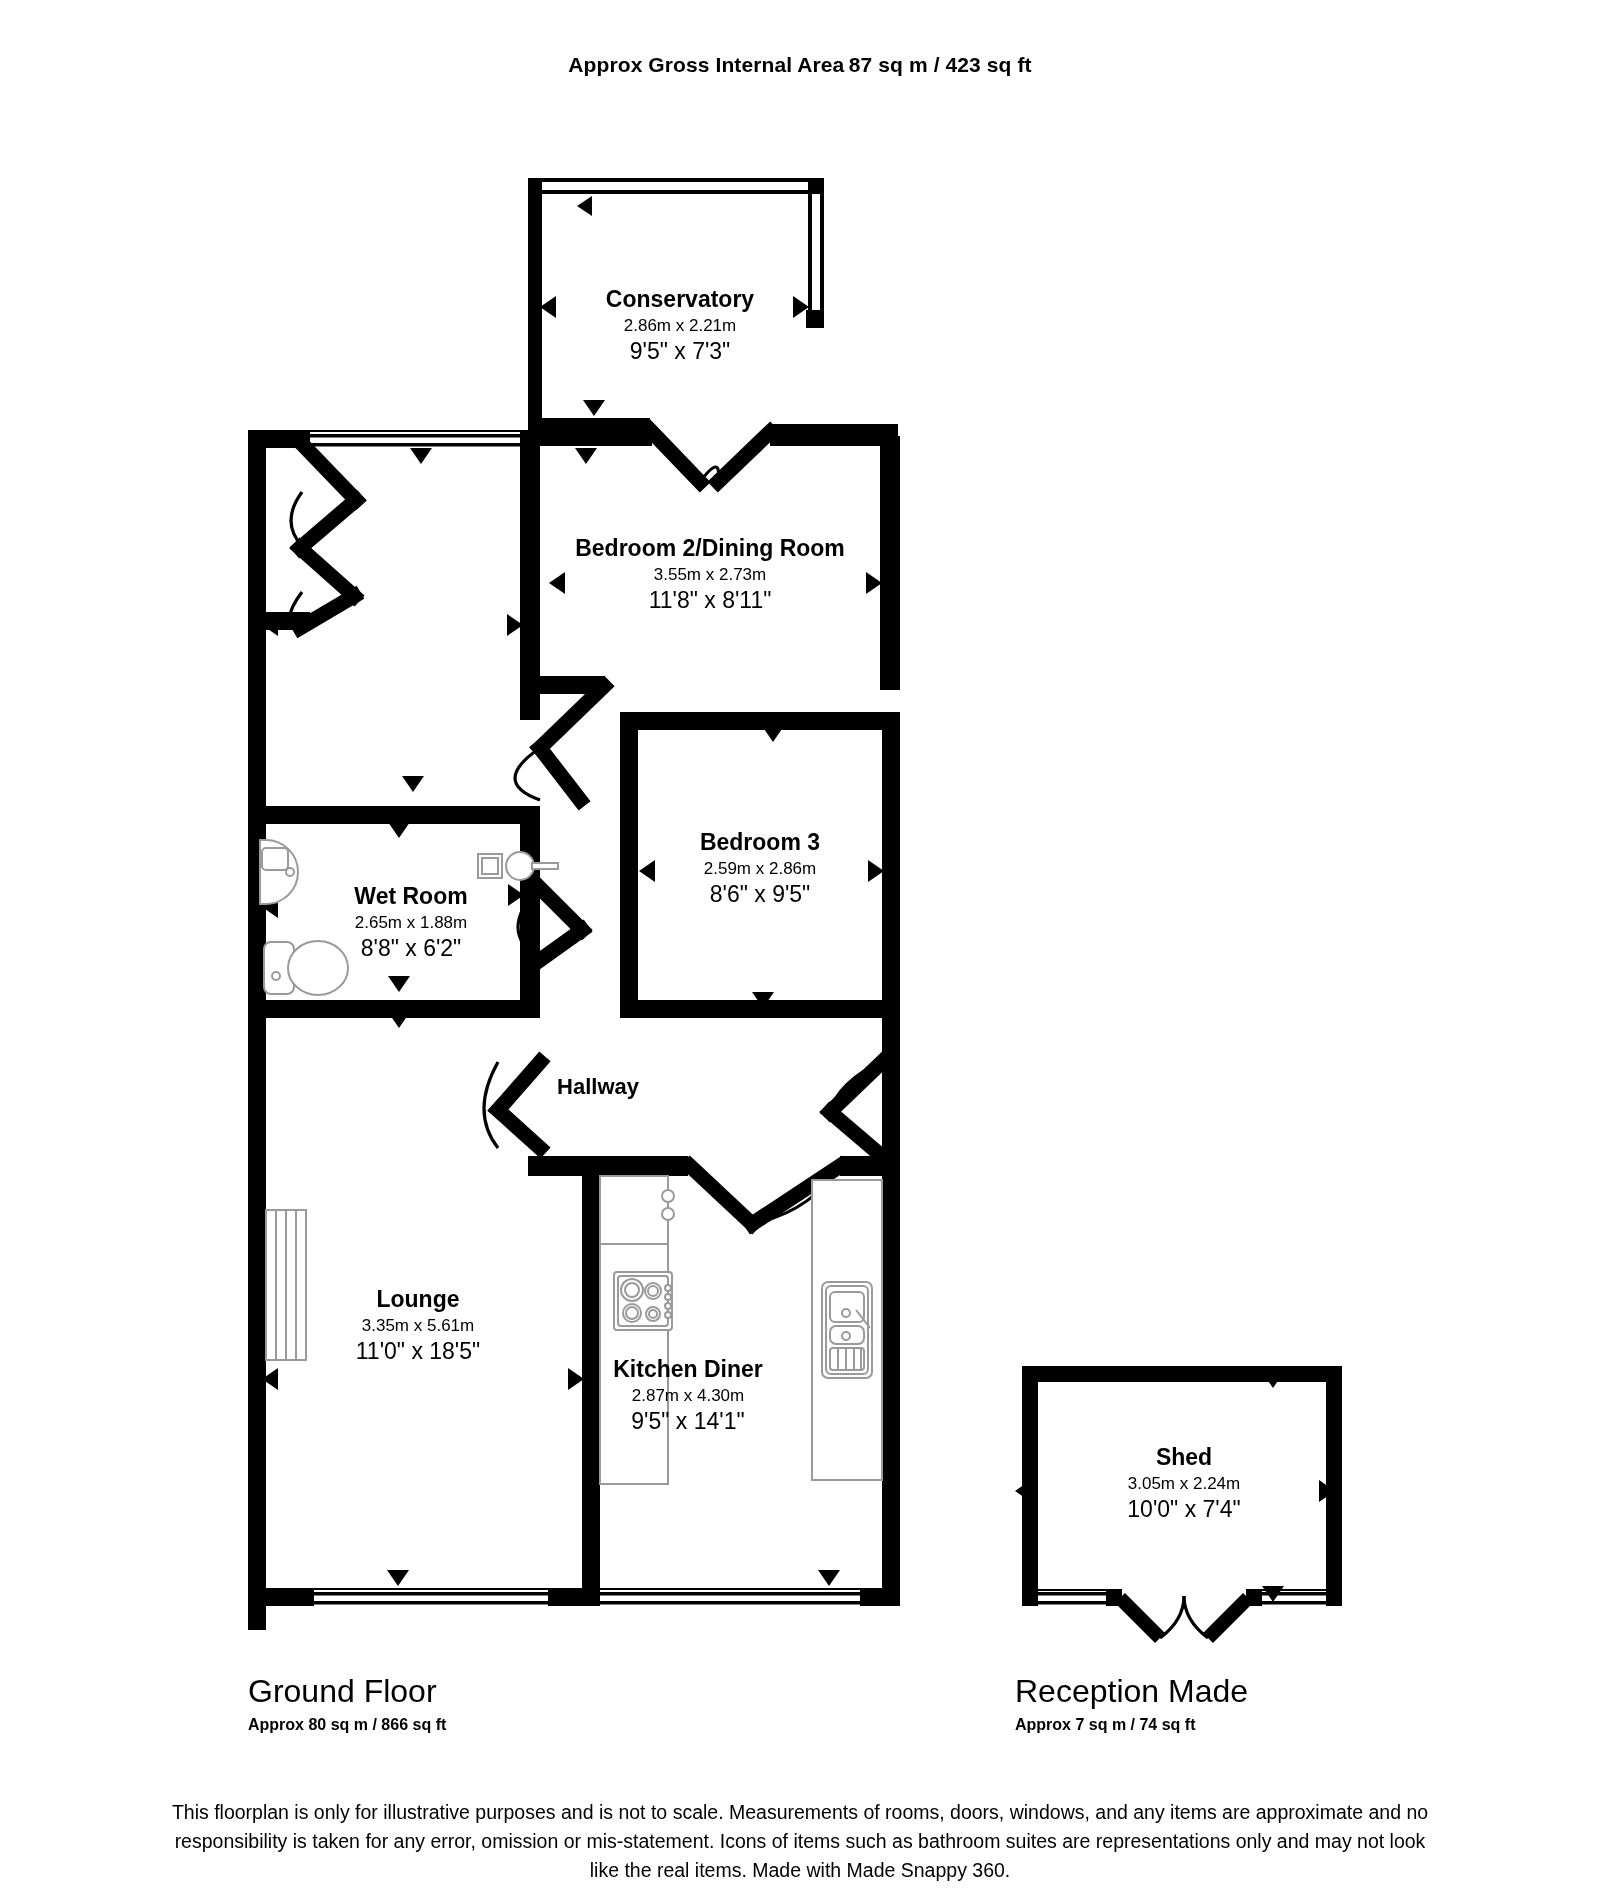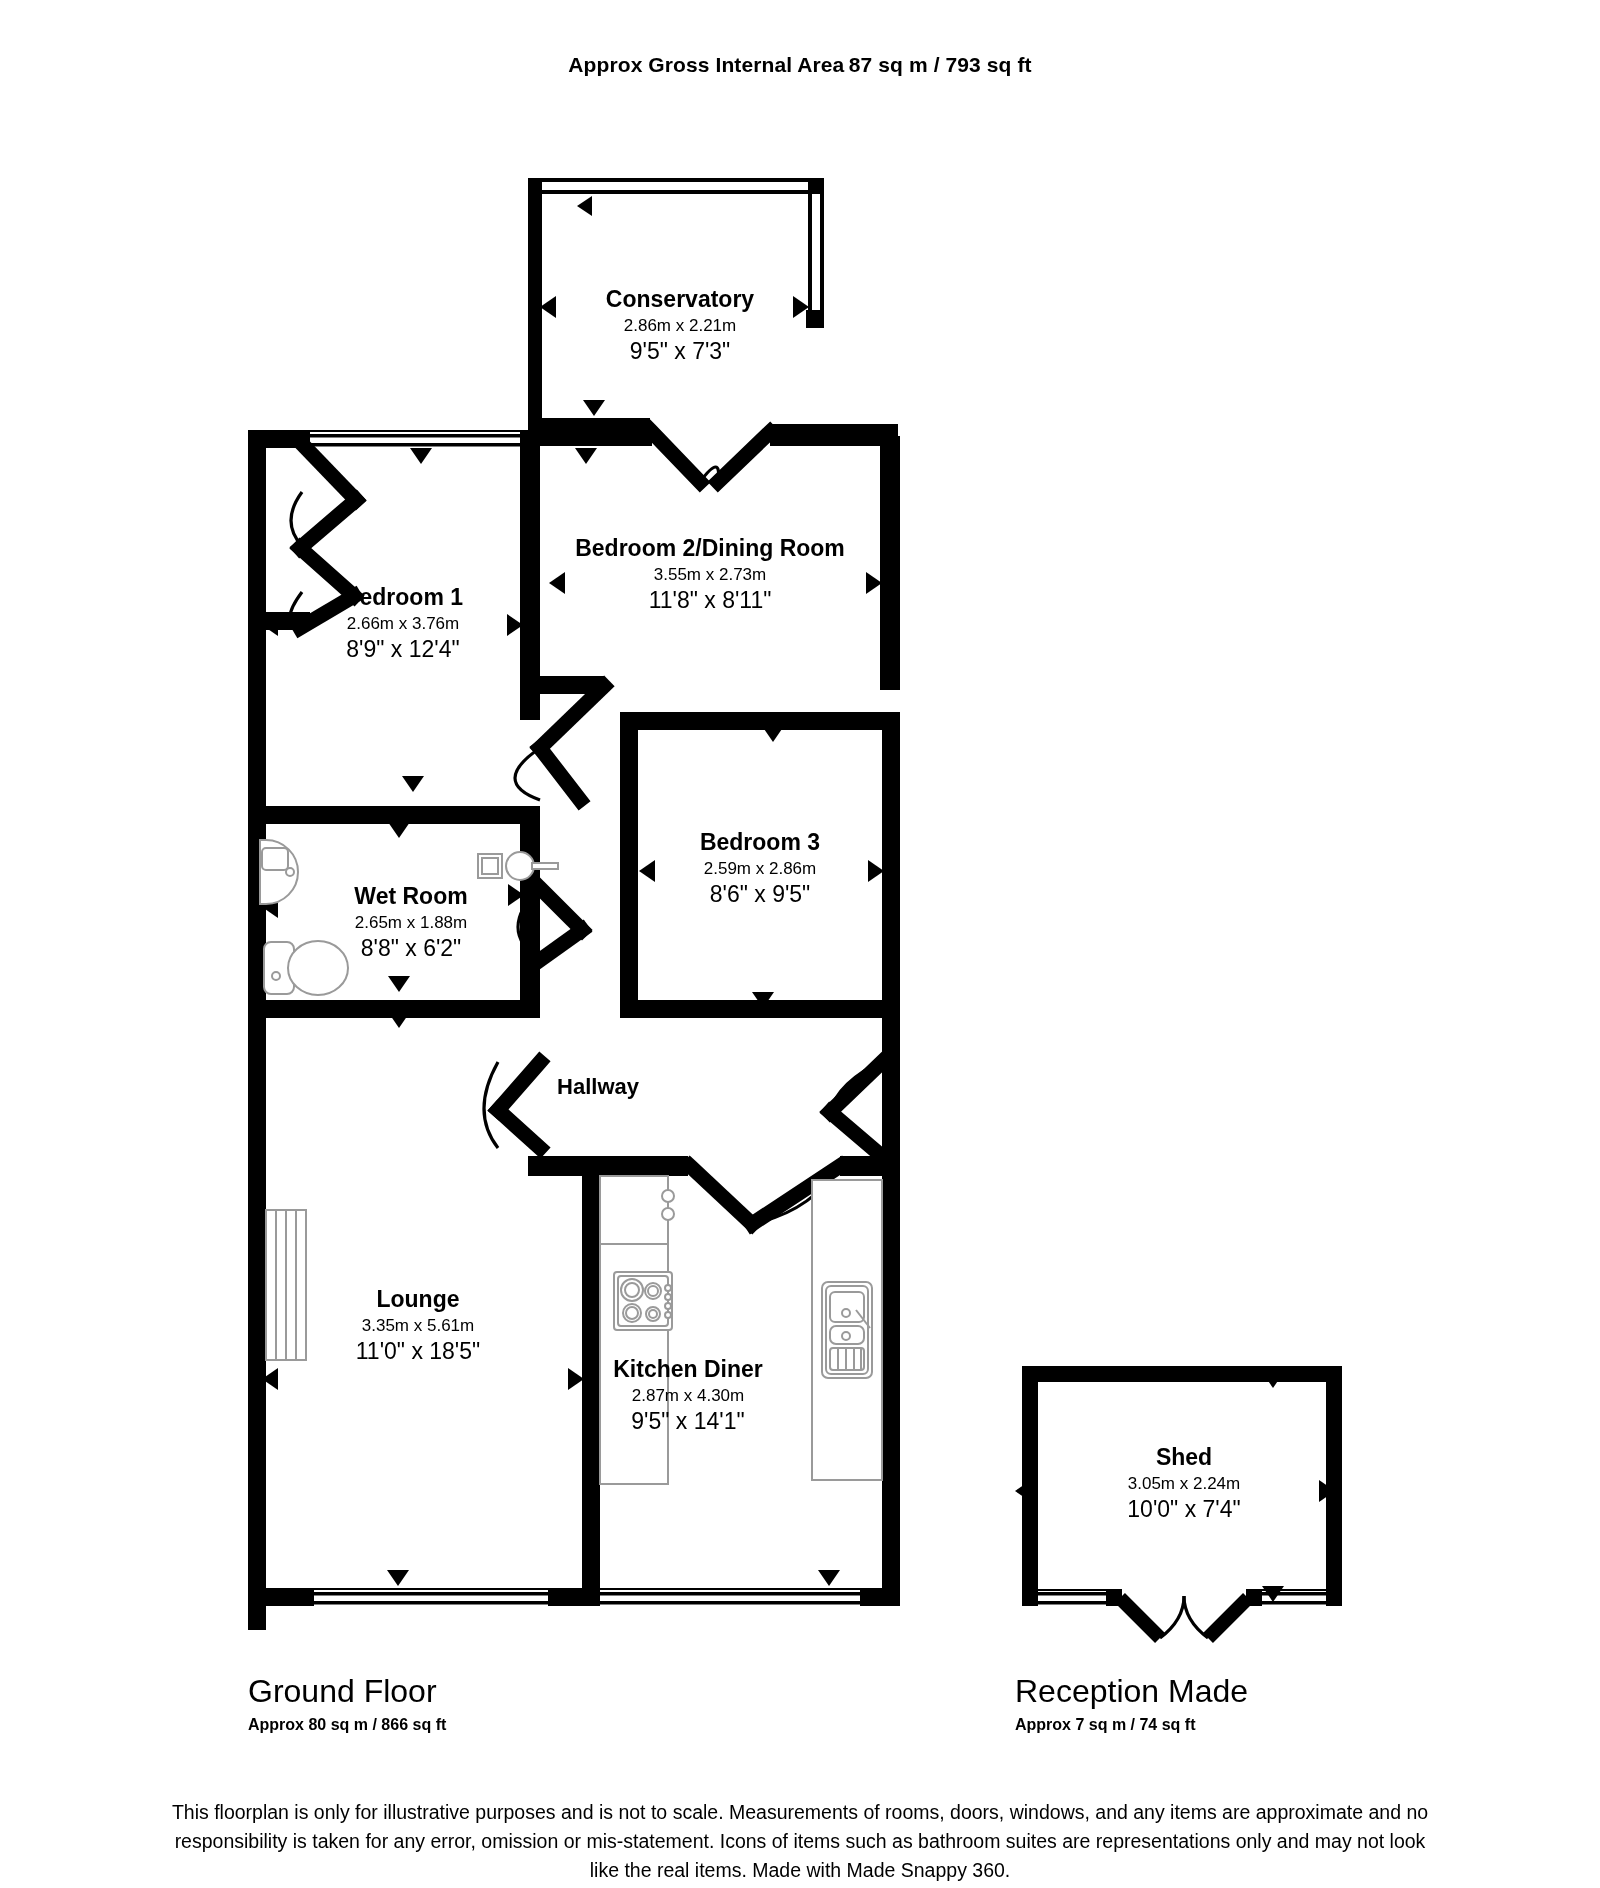--- a/index.html
+++ b/index.html
@@ -83,21 +83,21 @@
     line-height: 29px;
   }
 </style>
 </head>
 <body>
 
 <div id="page">
 
   <div class="header">
     <span class="line">Approx Gross Internal Area</span>
-    <span class="line">87 sq m / 793 sq ft</span>
+    <span class="line">87 sq m / 423 sq ft</span>
   </div>
 
   <svg id="plan-svg" width="1600" height="1888" viewBox="0 0 1600 1888">
 
     <g fill="#000000">
 
       <rect x="528" y="178" width="14" height="252"></rect>
 
       <rect x="528" y="178" width="295" height="4"></rect>
       <rect x="528" y="190" width="295" height="4"></rect>
@@ -351,25 +351,20 @@
       </g>
     </g>
   </svg>
 
   <div class="room-label" style="left:555px; top:268px; width:250px;margin-top:17px;">
     <span class="rl-name">Conservatory</span>
     <span class="rl-metric">2.86m x 2.21m</span>
     <span class="rl-imperial">9'5" x 7'3"</span>
   </div>
 
-  <div class="room-label" style="left:293px; top:583px; width:220px;">
-    <span class="rl-name">Bedroom 1</span>
-    <span class="rl-metric">2.66m x 3.76m</span>
-    <span class="rl-imperial">8'9" x 12'4"</span>
-  </div>
 
   <div class="room-label" style="left:545px; top:534px; width:330px;">
     <span class="rl-name">Bedroom 2/Dining Room</span>
     <span class="rl-metric">3.55m x 2.73m</span>
     <span class="rl-imperial">11'8" x 8'11"</span>
   </div>
 
   <div class="room-label" style="left:643px; top:828px; width:234px;">
     <span class="rl-name">Bedroom 3</span>
     <span class="rl-metric">2.59m x 2.86m</span>

